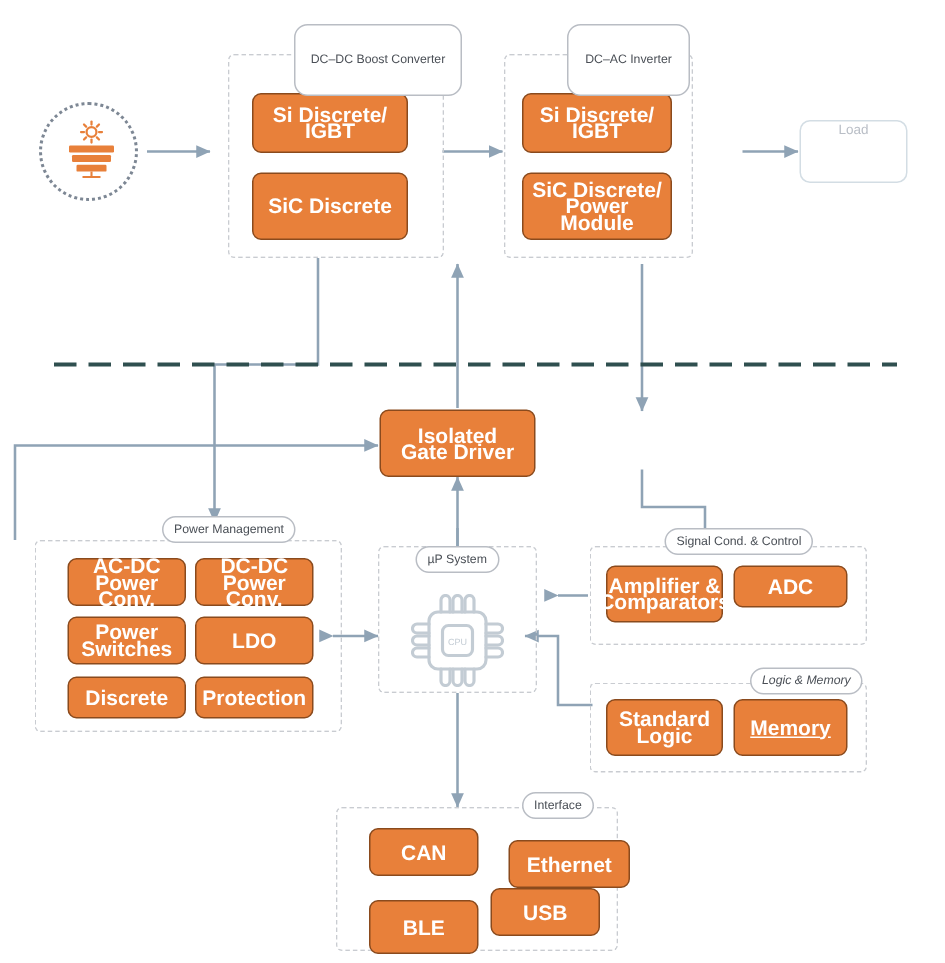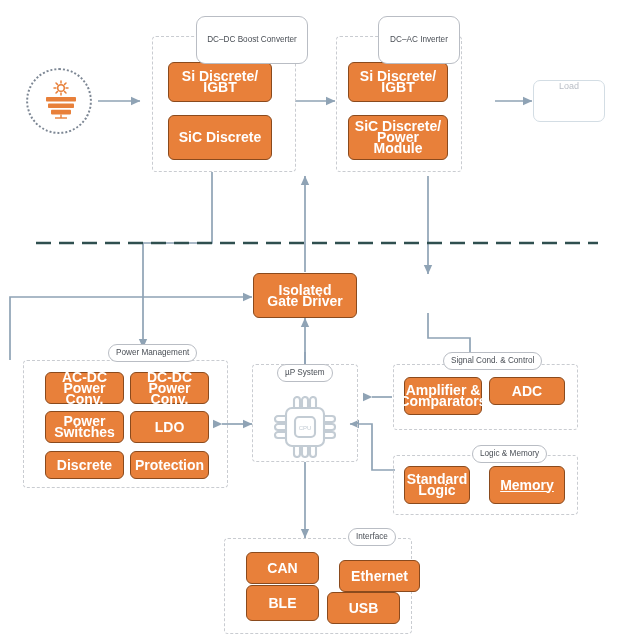--- a/index.html
+++ b/index.html
@@ -267,43 +267,43 @@
     <div>
       <span>Amplifier &amp;</span>
       <span>Comparators</span>
     </div>
   </div>
   <div class="oblk" style="left:489px;top:377px;width:76px;height:28px;">
     <span>ADC</span>
   </div>
 
   <div class="group" style="left:393px;top:455px;width:185px;height:60px;"></div>
-  <div class="glabel" style="left:472px;top:445px;">
+  <div class="glabel" style="left:500px;top:445px;font-style:italic;">
     <span>Logic &amp; Memory</span>
   </div>
-  <div class="oblk" style="left:404px;top:466px;width:66px;height:38px;">
+  <div class="oblk" style="left:404px;top:466px;width:78px;height:38px;">
     <div>
       <span>Standard</span>
       <span>Logic</span>
     </div>
   </div>
   <div class="oblk" style="left:489px;top:466px;width:76px;height:38px;text-decoration:underline;">
     <span>Memory</span>
   </div>
 
   <div class="group" style="left:224px;top:538px;width:188px;height:96px;"></div>
   <div class="glabel" style="left:348px;top:528px;">
     <span>Interface</span>
   </div>
   <div class="oblk" style="left:246px;top:552px;width:73px;height:32px;">
     <span>CAN</span>
   </div>
   <div class="oblk" style="left:327px;top:560px;width:81px;height:32px;margin-left:12px;">
     <span>Ethernet</span>
   </div>
-  <div class="oblk" style="left:246px;top:585px;width:73px;height:36px;">
+  <div class="oblk" style="left:246px;top:600px;width:73px;height:36px;">
     <span>BLE</span>
   </div>
   <div class="oblk" style="left:327px;top:592px;width:73px;height:32px;">
     <span>USB</span>
   </div>
 
 </div>
 
 </body></html>

